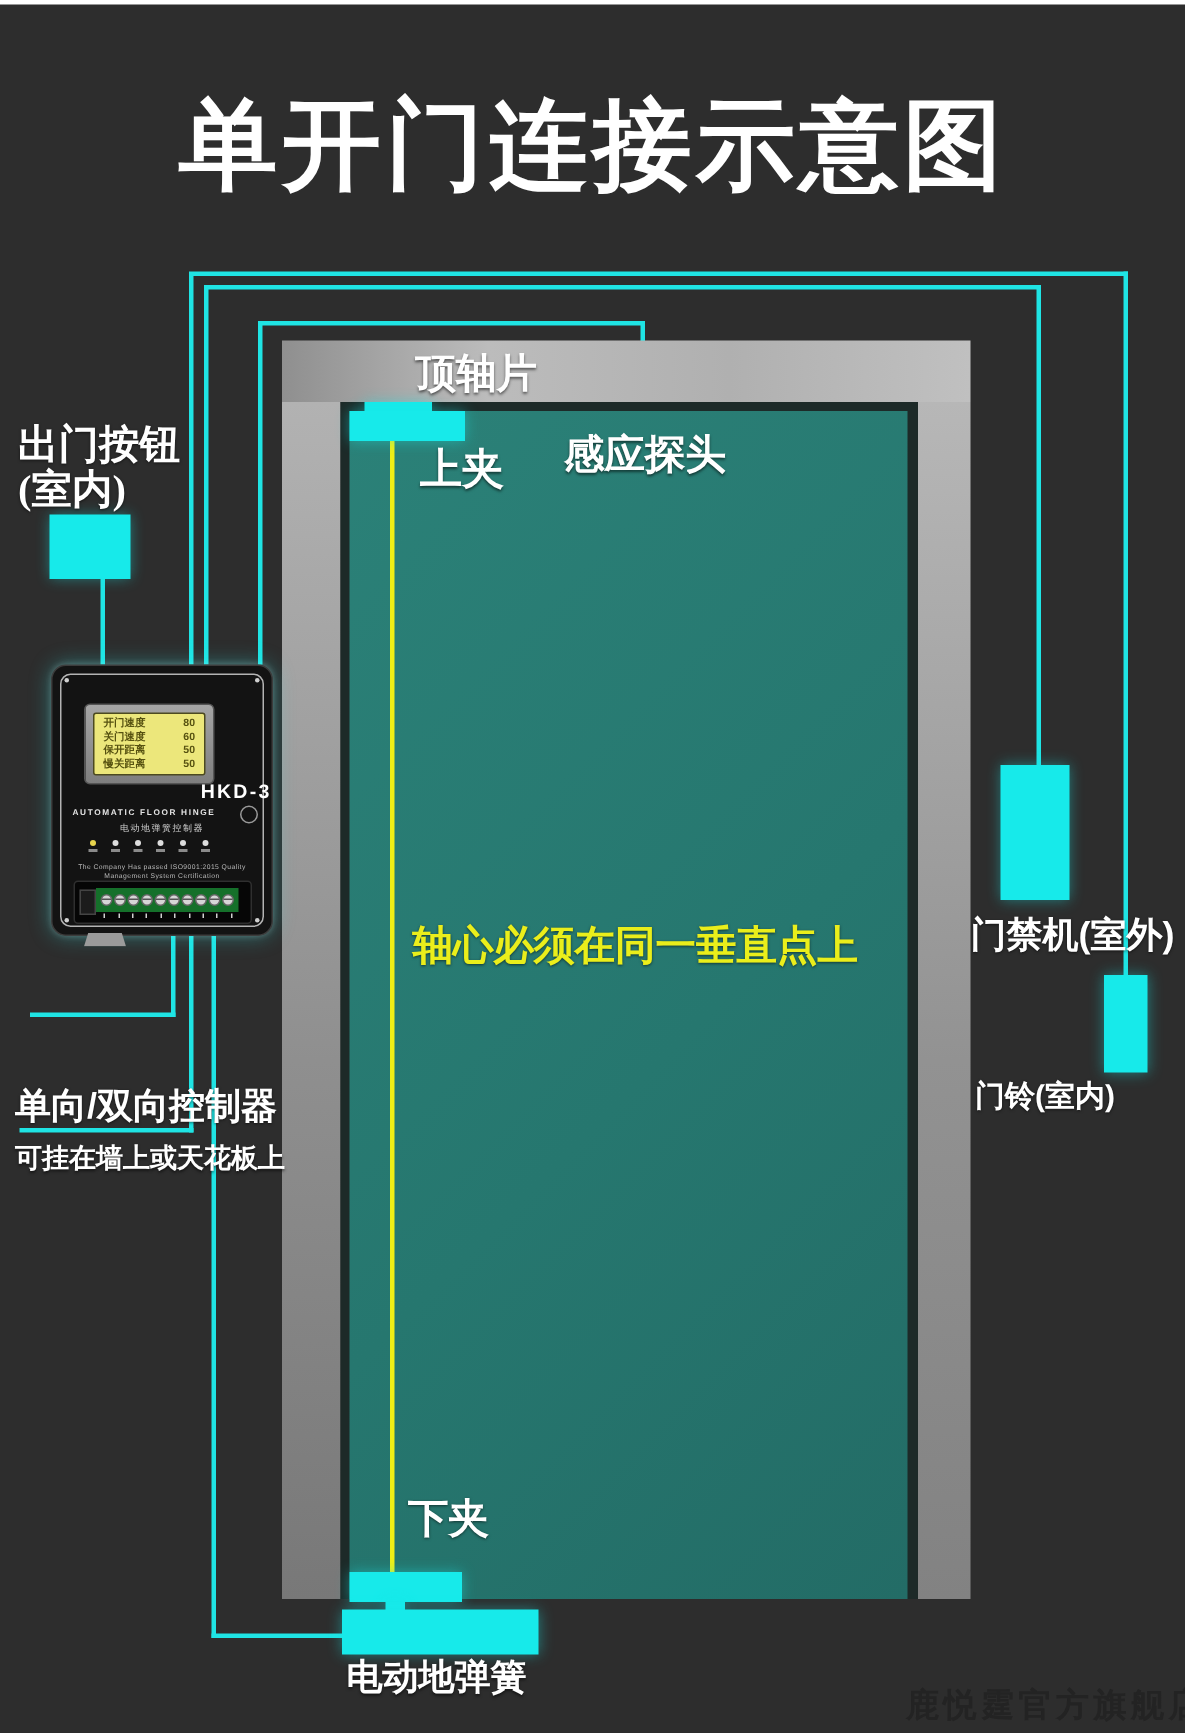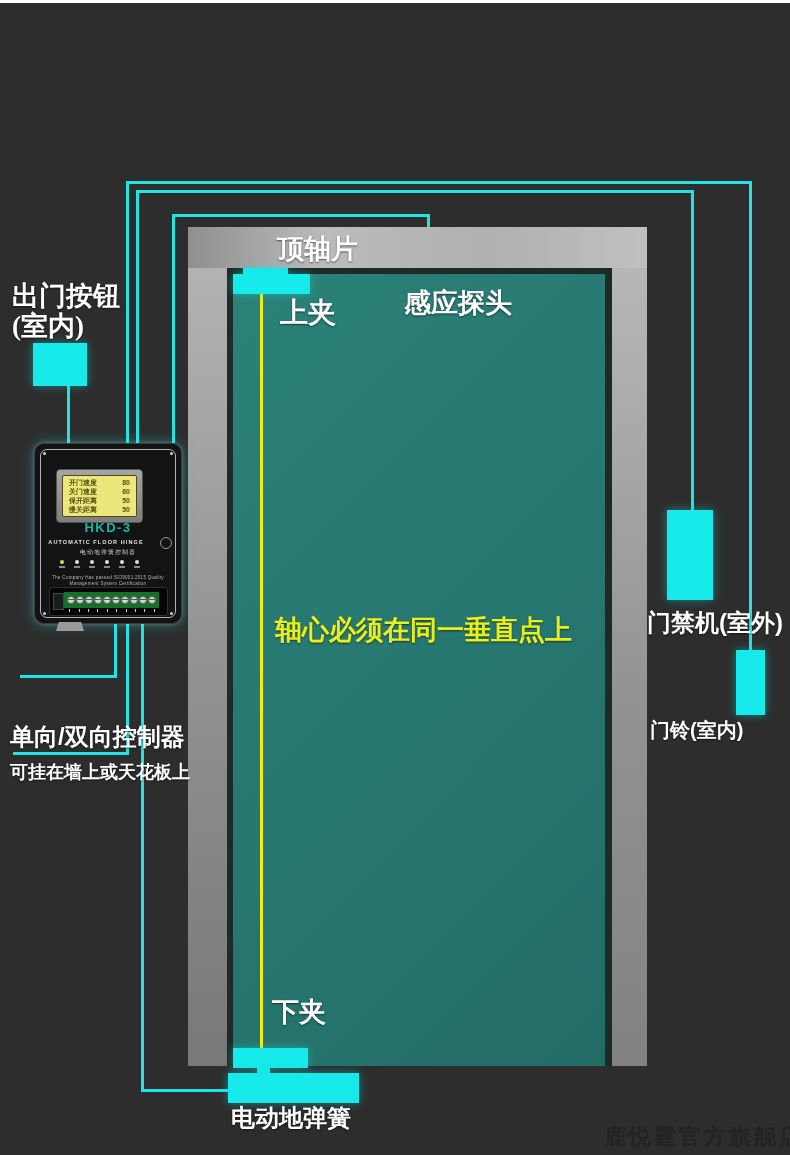--- a/index.html
+++ b/index.html
@@ -49,22 +49,22 @@
        border:1px solid rgba(235,235,235,.75);border-radius:7px;}
   .dev-screw{position:absolute;width:3px;height:3px;border-radius:50%;background:#cfcfcf;}
   .lcd-frame{position:absolute;left:21px;top:25px;width:85px;height:52px;
        background:linear-gradient(180deg,#a5a5a5,#7e7e7e);border-radius:4px;
        border:1px solid #555;}
   .lcd{position:absolute;left:5px;top:5px;right:5px;bottom:5px;background:#ece77b;
        border:1px solid #4c4a20;border-radius:2px;padding:3px 6px 2px 6px;
        box-sizing:border-box;display:flex;flex-direction:column;justify-content:space-between;}
   .lcd-row{display:flex;justify-content:space-between;color:#565110;
        font-size:7px;font-weight:700;line-height:8px;}
-  .dev-model{position:absolute;left:0;top:76px;width:100%;text-align:center;
-       color:#14b8a6;font-size:13px;font-weight:800;letter-spacing:1.5px;}
+  .dev-model{position:absolute;left:0;top:76px;width:100%;text-align:right;
+       color:#ffffff;font-size:13px;font-weight:800;letter-spacing:1.5px;}
   .dev-type-en{position:absolute;left:6px;top:95px;width:110px;text-align:center;
        color:#e3e3e3;font-size:5.5px;font-weight:700;letter-spacing:1.1px;white-space:nowrap;}
   .dev-logo{position:absolute;right:9px;top:93px;width:10px;height:10px;border-radius:50%;
        border:1px solid #9a9a9a;color:#9a9a9a;font-size:4px;line-height:10px;text-align:center;}
   .dev-type-cn{position:absolute;left:0;top:104px;width:100%;text-align:center;
        color:#cfcfcf;font-size:6px;letter-spacing:1px;}
   .led-row{position:absolute;left:24px;top:116px;width:100px;display:flex;gap:9px;}
   .led{width:4px;height:4px;border-radius:50%;background:#ddd;}
   .led.on{background:#e8d44d;}
   .led-wrap{display:flex;flex-direction:column;align-items:center;gap:2px;}
@@ -85,20 +85,21 @@
   .dev-tab{left:56px;top:622px;width:28px;height:9px;background:#9a9a9a;
        clip-path:polygon(10% 0,90% 0,100% 100%,0 100%);}
 </style>
 </head>
 <body>
 
 <div class="canvas">
 
   <div class="abs topline"></div>
 
+  <div class="abs title">单开门连接示意图</div>
 
   <div class="abs wire" style="left:126px;top:183px;width:3px;height:260px;"></div>
   <div class="abs wire" style="left:126px;top:181px;width:626px;height:3px;"></div>
   <div class="abs wire" style="left:749px;top:181px;width:3px;height:469px;"></div>
 
   <div class="abs wire" style="left:136px;top:192px;width:3px;height:251px;"></div>
   <div class="abs wire" style="left:136px;top:190px;width:558px;height:3px;"></div>
   <div class="abs wire" style="left:691px;top:190px;width:3px;height:320px;"></div>
 
   <div class="abs wire" style="left:172px;top:216px;width:3px;height:227px;"></div>
@@ -222,21 +223,21 @@
           <div class="pin"></div>
           <div class="pin"></div>
           <div class="pin"></div>
       </div>
     </div>
   </div>
   <div class="abs dev-tab"></div>
 
   <div class="abs lbl" style="left:277px;top:231px;font-size:27px;">顶轴片</div>
   <div class="abs lbl" style="left:280px;top:294px;font-size:28px;">上夹</div>
-  <div class="abs lbl" style="left:376px;top:285px;font-size:27px;margin-left:28px;">感应探头</div>
+  <div class="abs lbl" style="left:376px;top:285px;font-size:27px;">感应探头</div>
   <div class="abs lbl lbl-yellow" style="left:275px;top:612px;font-size:27px;">轴心必须在同一垂直点上</div>
 
   <div class="abs lbl" style="left:12px;top:278px;font-size:27px;">出门按钮</div>
   <div class="abs lbl" style="left:12px;top:308px;font-size:27px;font-family:Liberation Serif, serif;">(室内)</div>
   <div class="abs lbl" style="left:10px;top:721px;font-size:24px;">单向/双向控制器</div>
   <div class="abs lbl" style="left:647px;top:607px;font-size:24px;">门禁机(室外)</div>
 
   <div class="abs lbl" style="left:10px;top:760px;font-size:18px;">可挂在墙上或天花板上</div>
   <div class="abs lbl" style="left:650px;top:717px;font-size:20px;">门铃(室内)</div>
 

